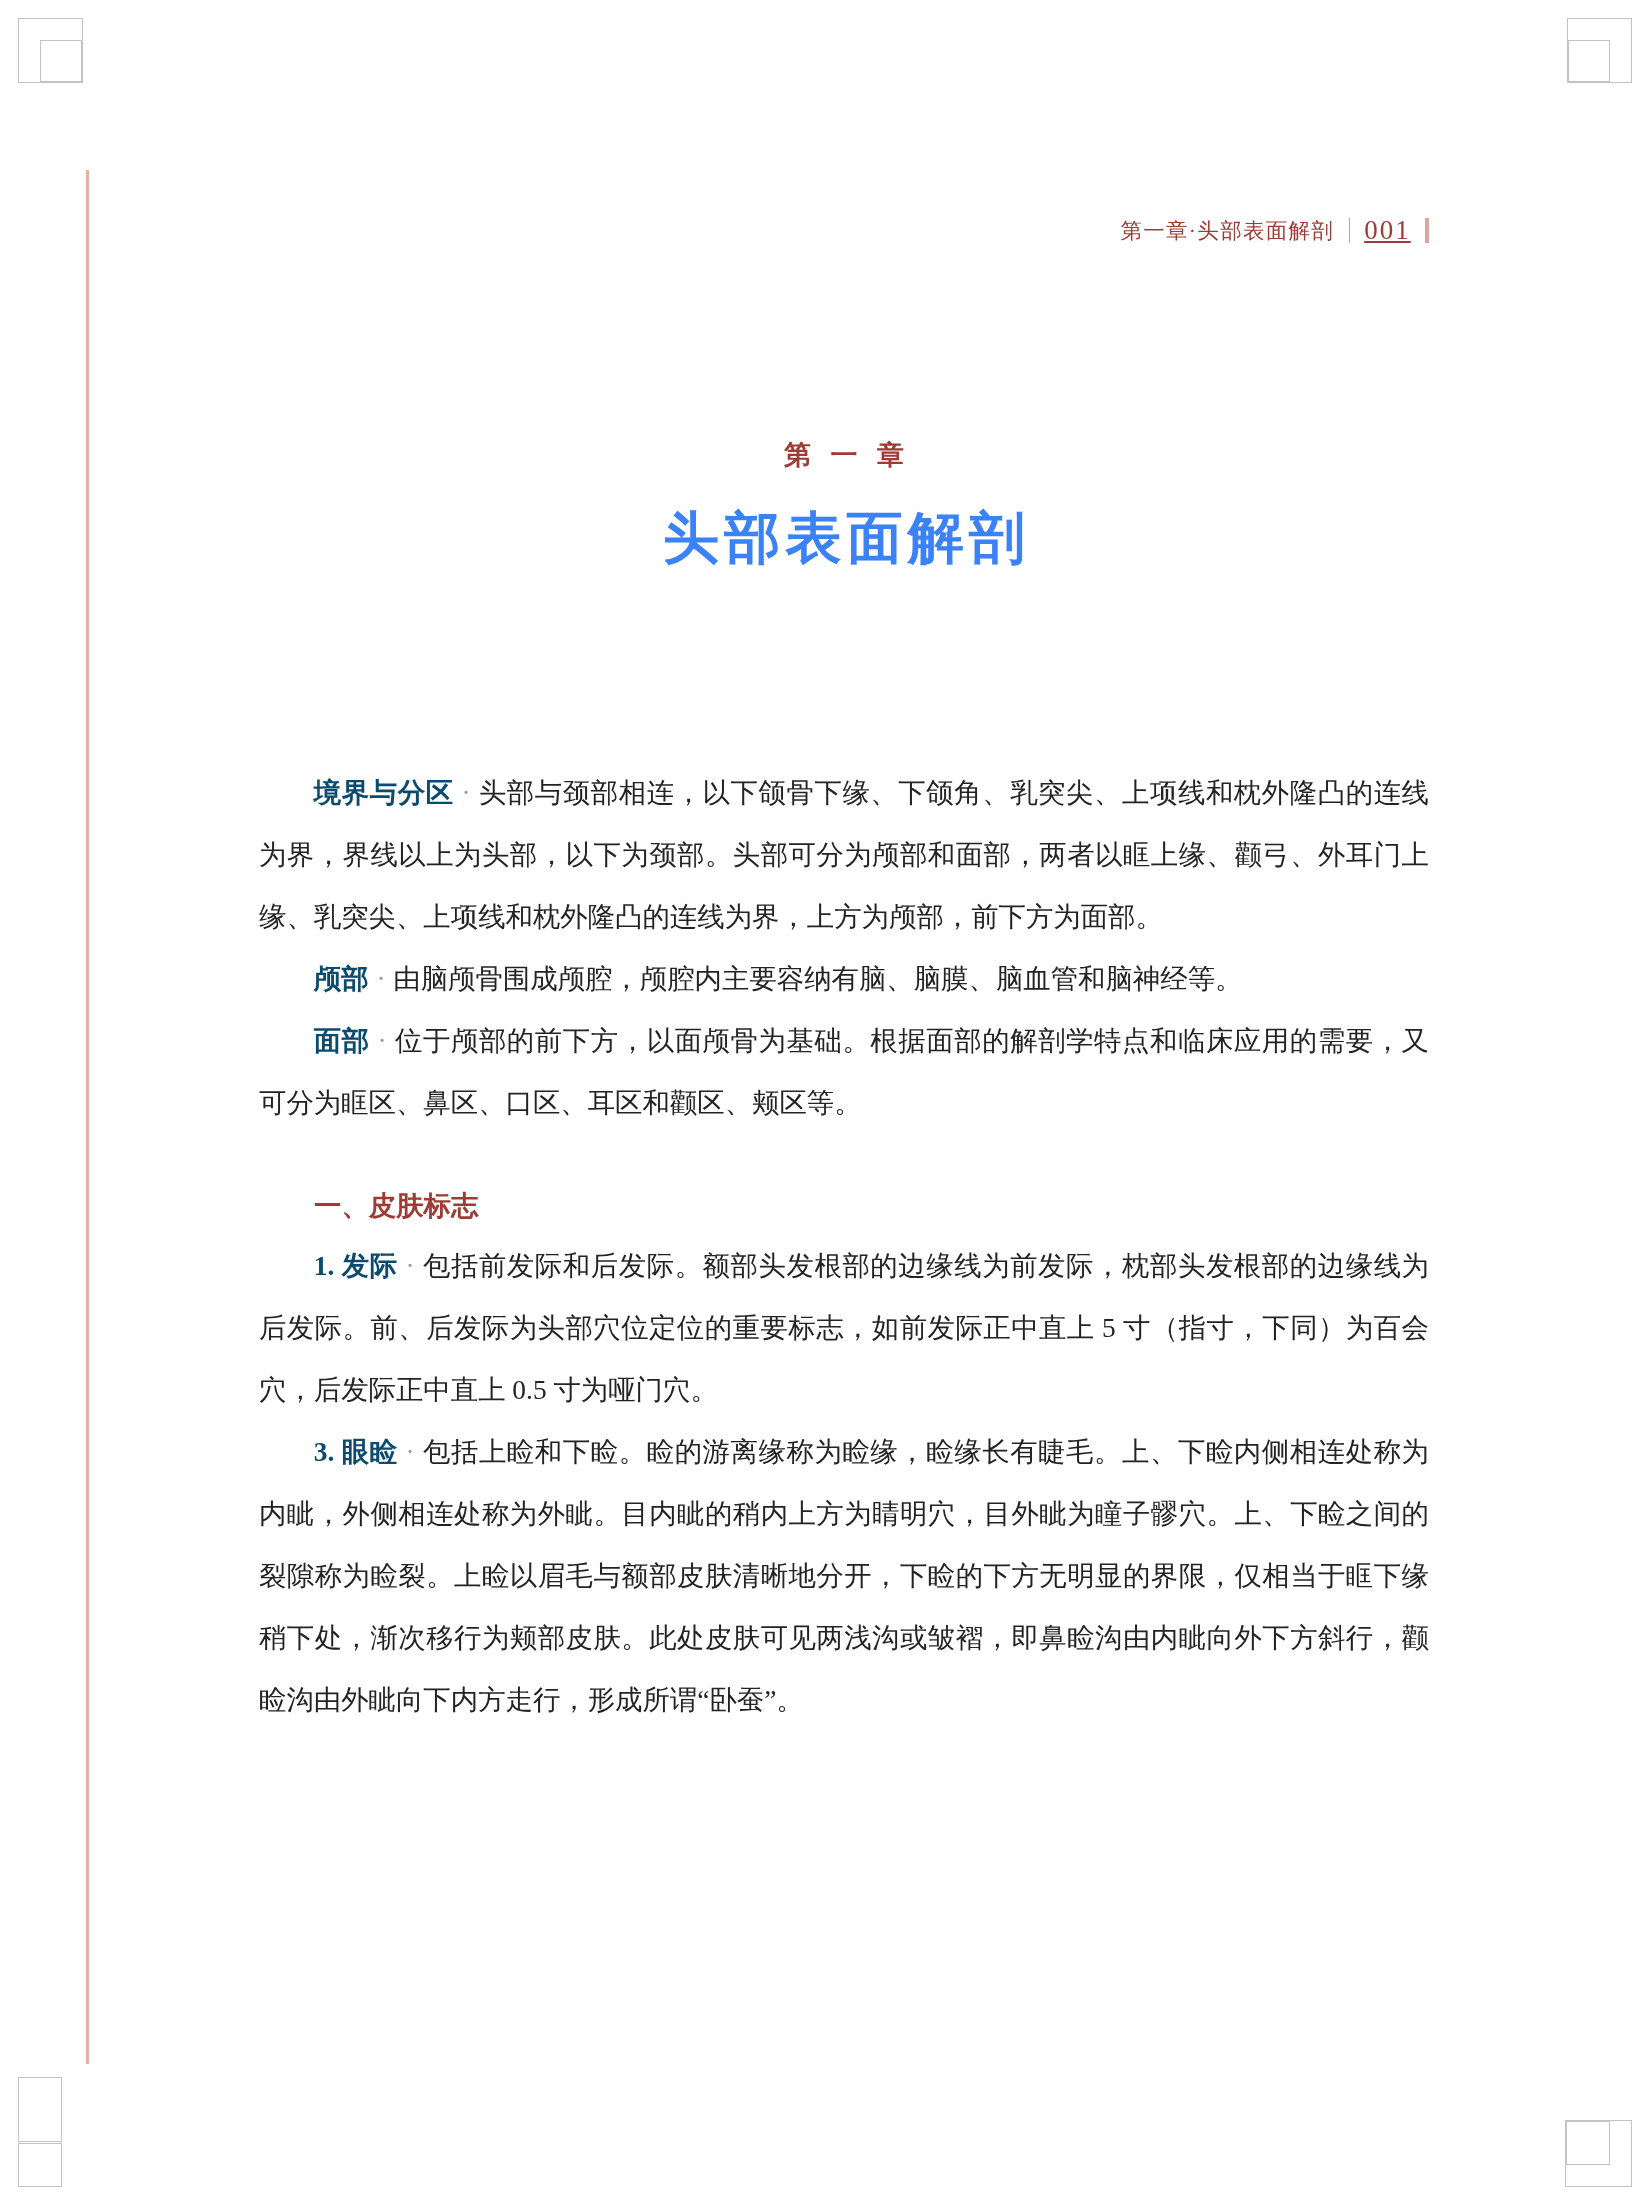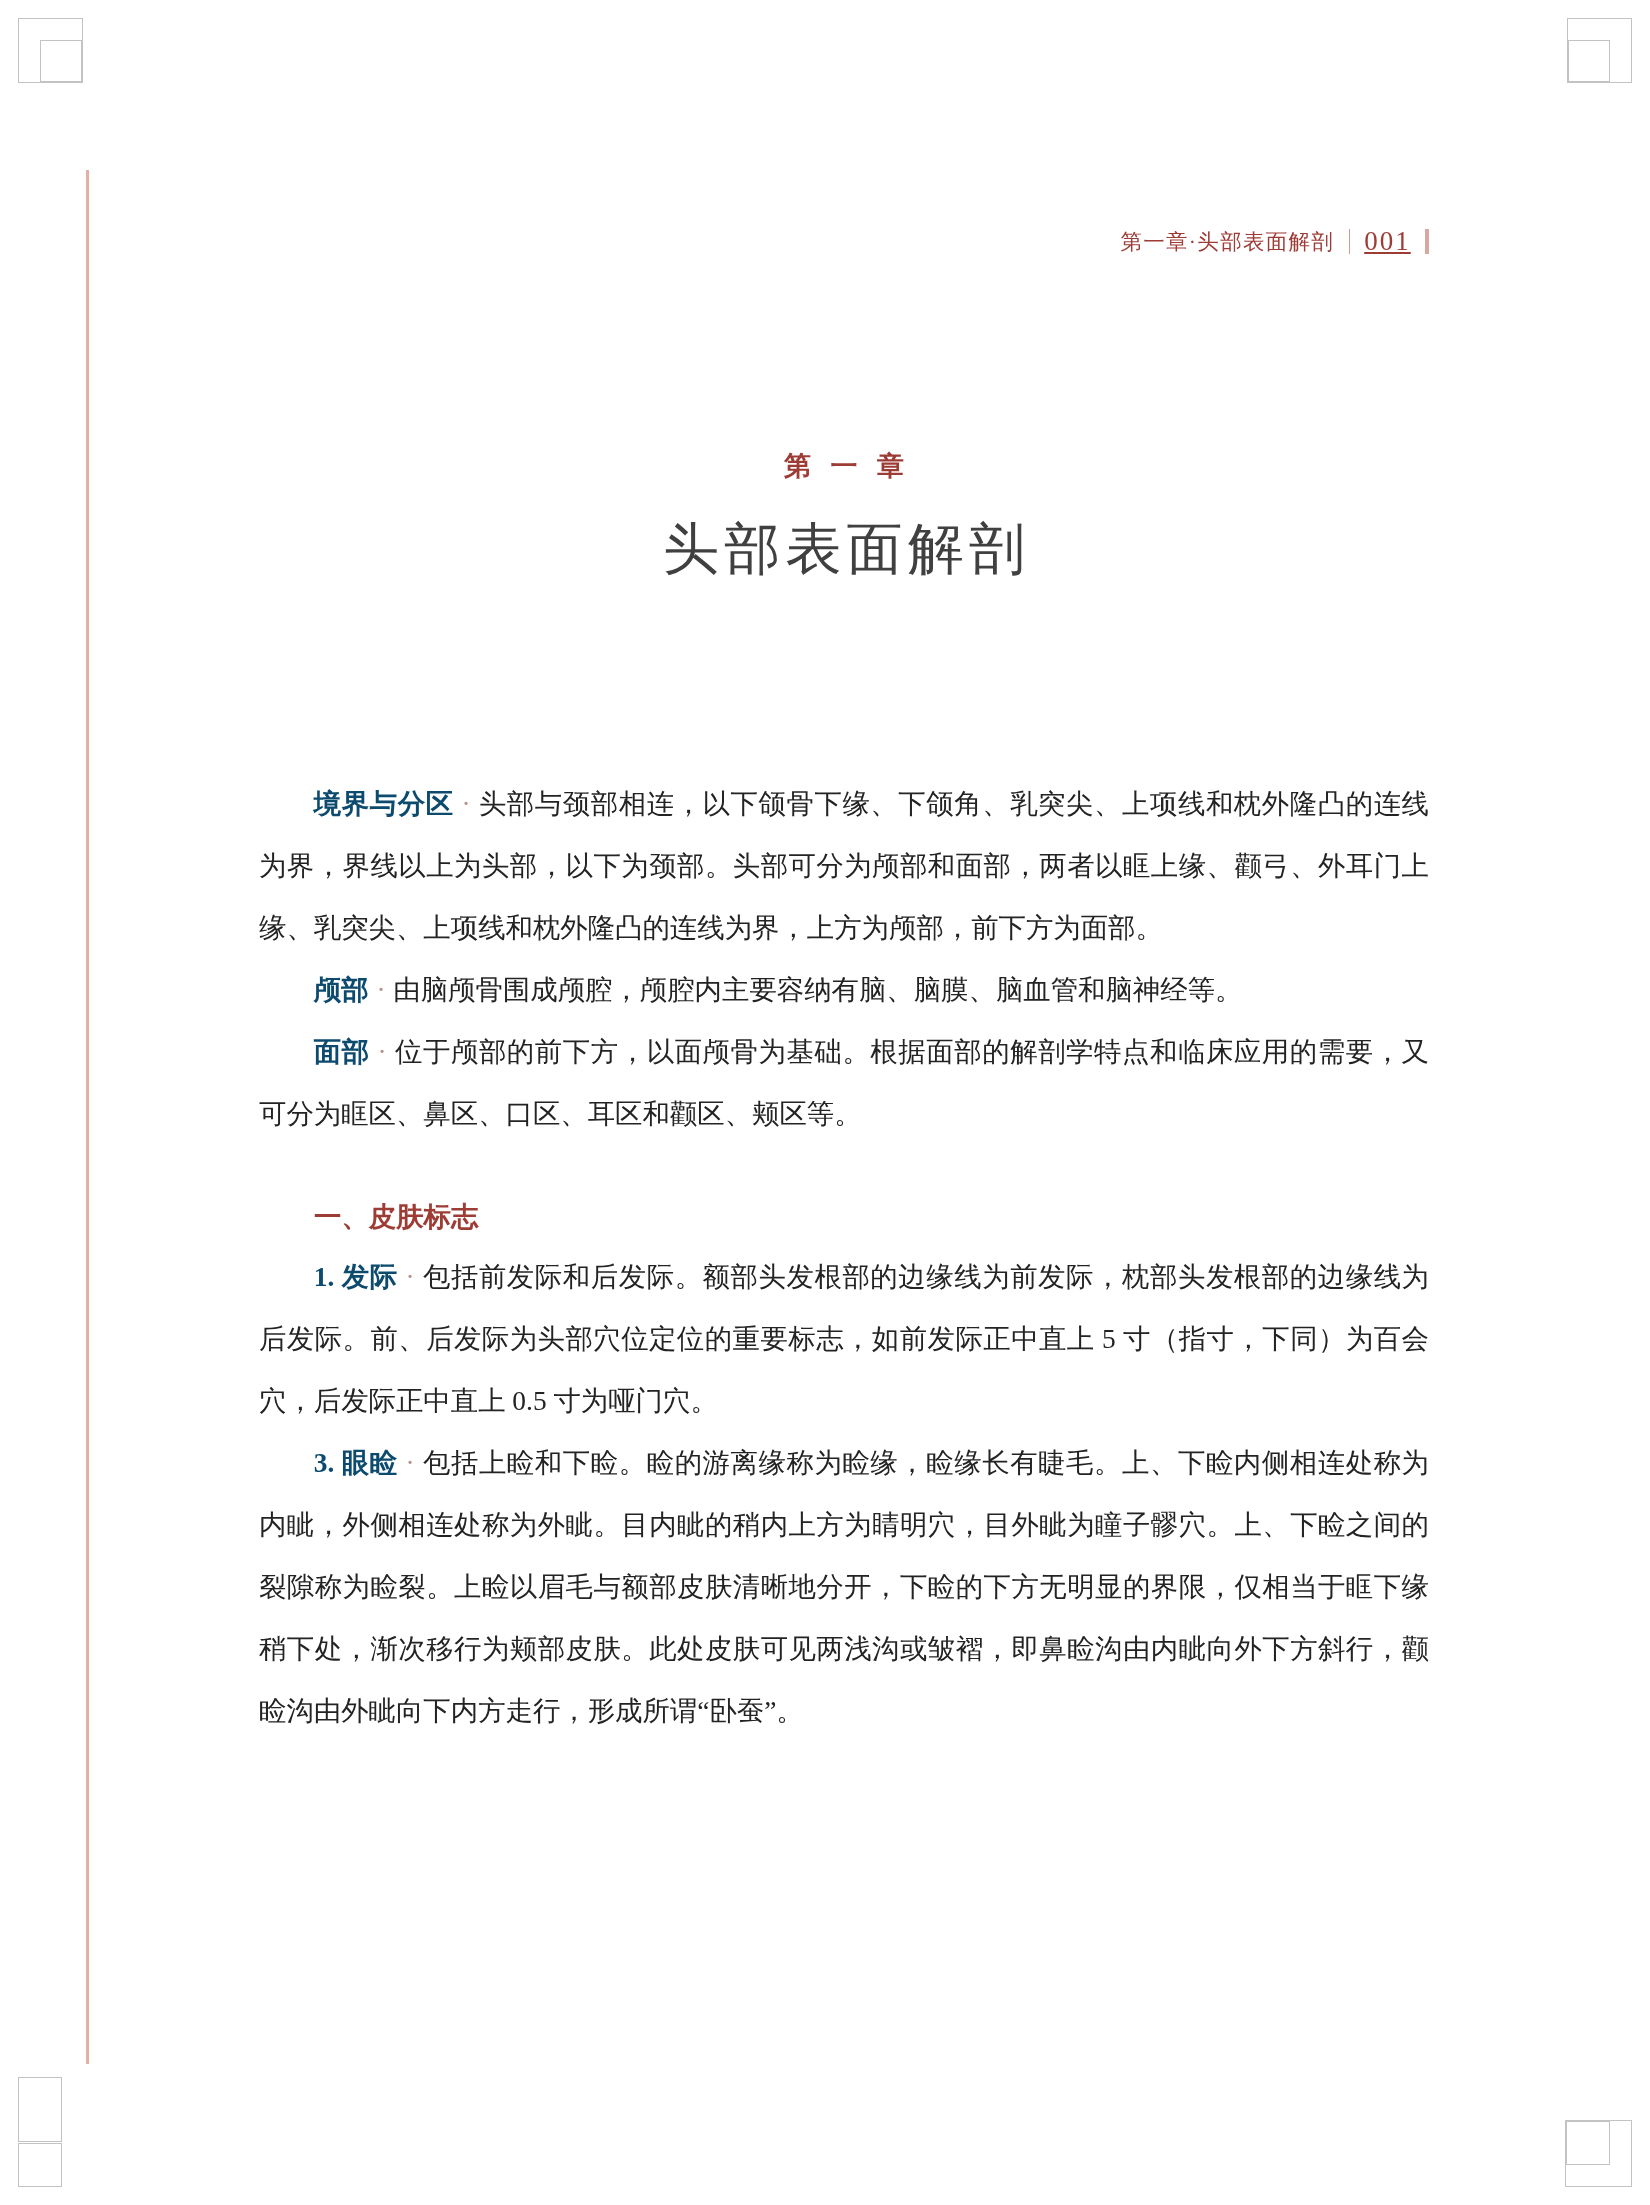--- a/index.html
+++ b/index.html
@@ -38,21 +38,21 @@
     top: 170px;
     width: 2.6px;
     height: 1894px;
     background: #e3b0a8;
   }
 
   
   .content {
     position: absolute;
     left: 259px;
-    top: 11px;
+    top: 0;
     width: 1170px;
   }
 
   
   .running-header {
     margin-top: 215px;
     height: 31px;
     display: flex;
     justify-content: flex-end;
     align-items: center;
@@ -85,22 +85,22 @@
     font-weight: 600;
     color: #9d3b35;
     letter-spacing: 19.6px;
     text-indent: 19.6px; 
     line-height: 1.2;
   }
   .chapter-title {
     margin-top: 34px;
     text-align: center;
     font-size: 56px;
-    font-weight: normal;
-    color: #404040;
+    font-weight: bold;
+    color: #3b82f6;
     letter-spacing: 5.2px;
     text-indent: 5.2px;
     line-height: 1.2;
   }
 
   
   .bodytext {
     font-size: 27.4px;
     line-height: 62px;
     text-align: justify;

